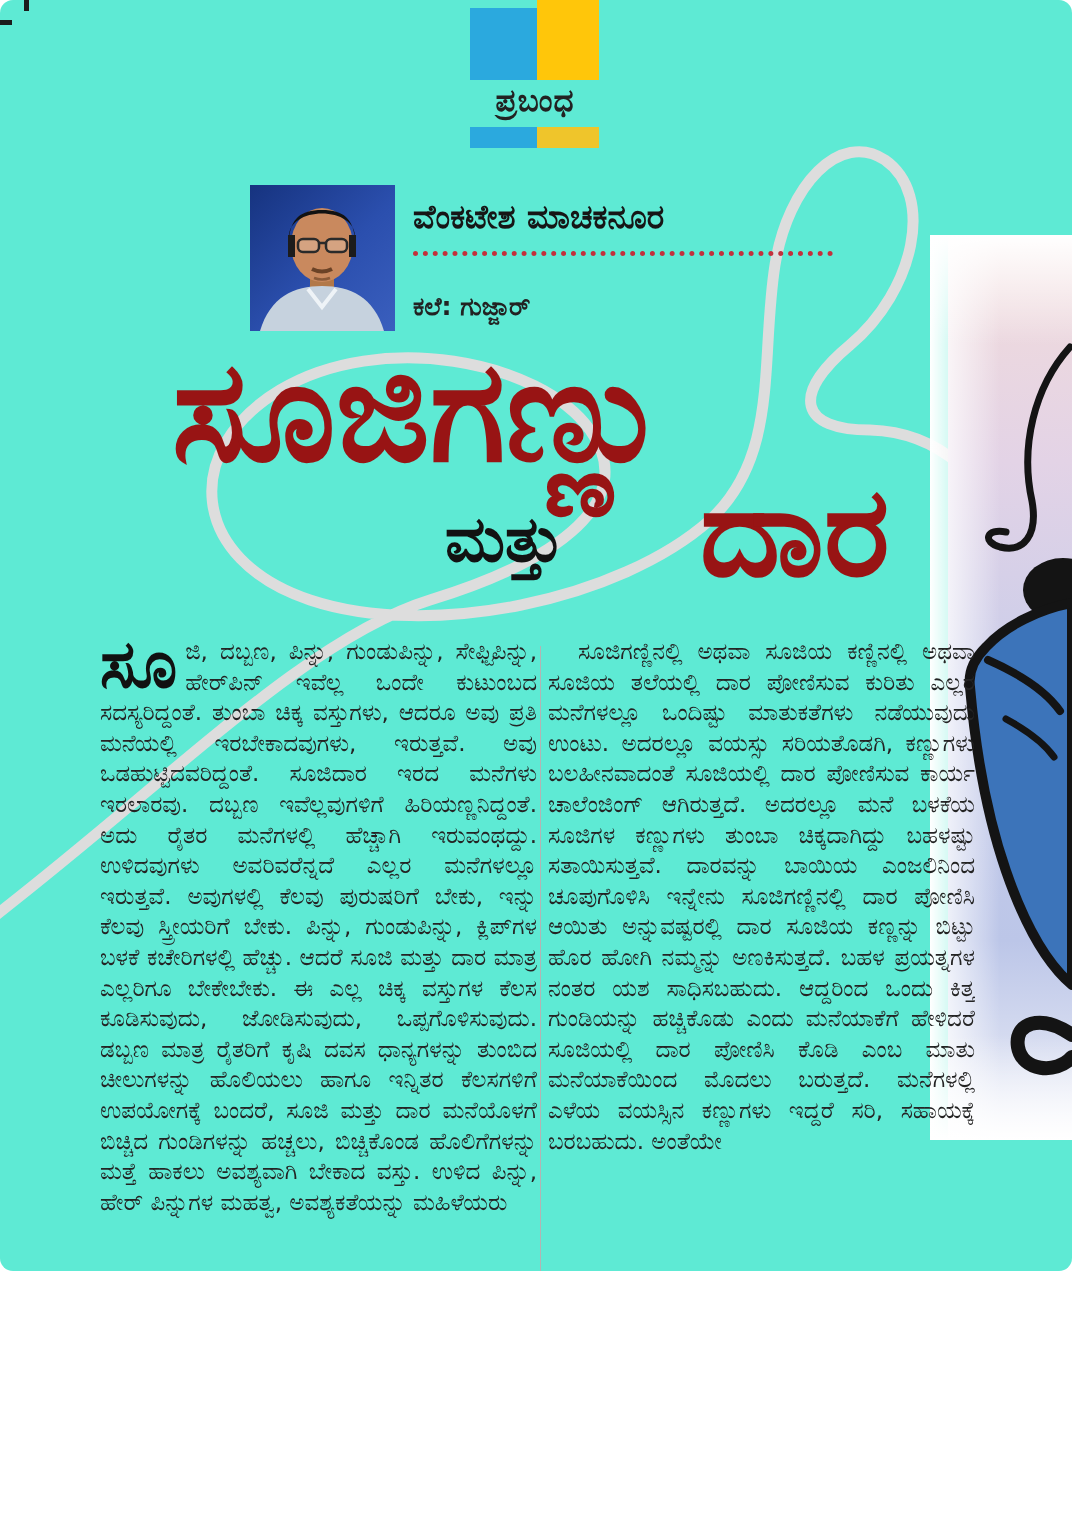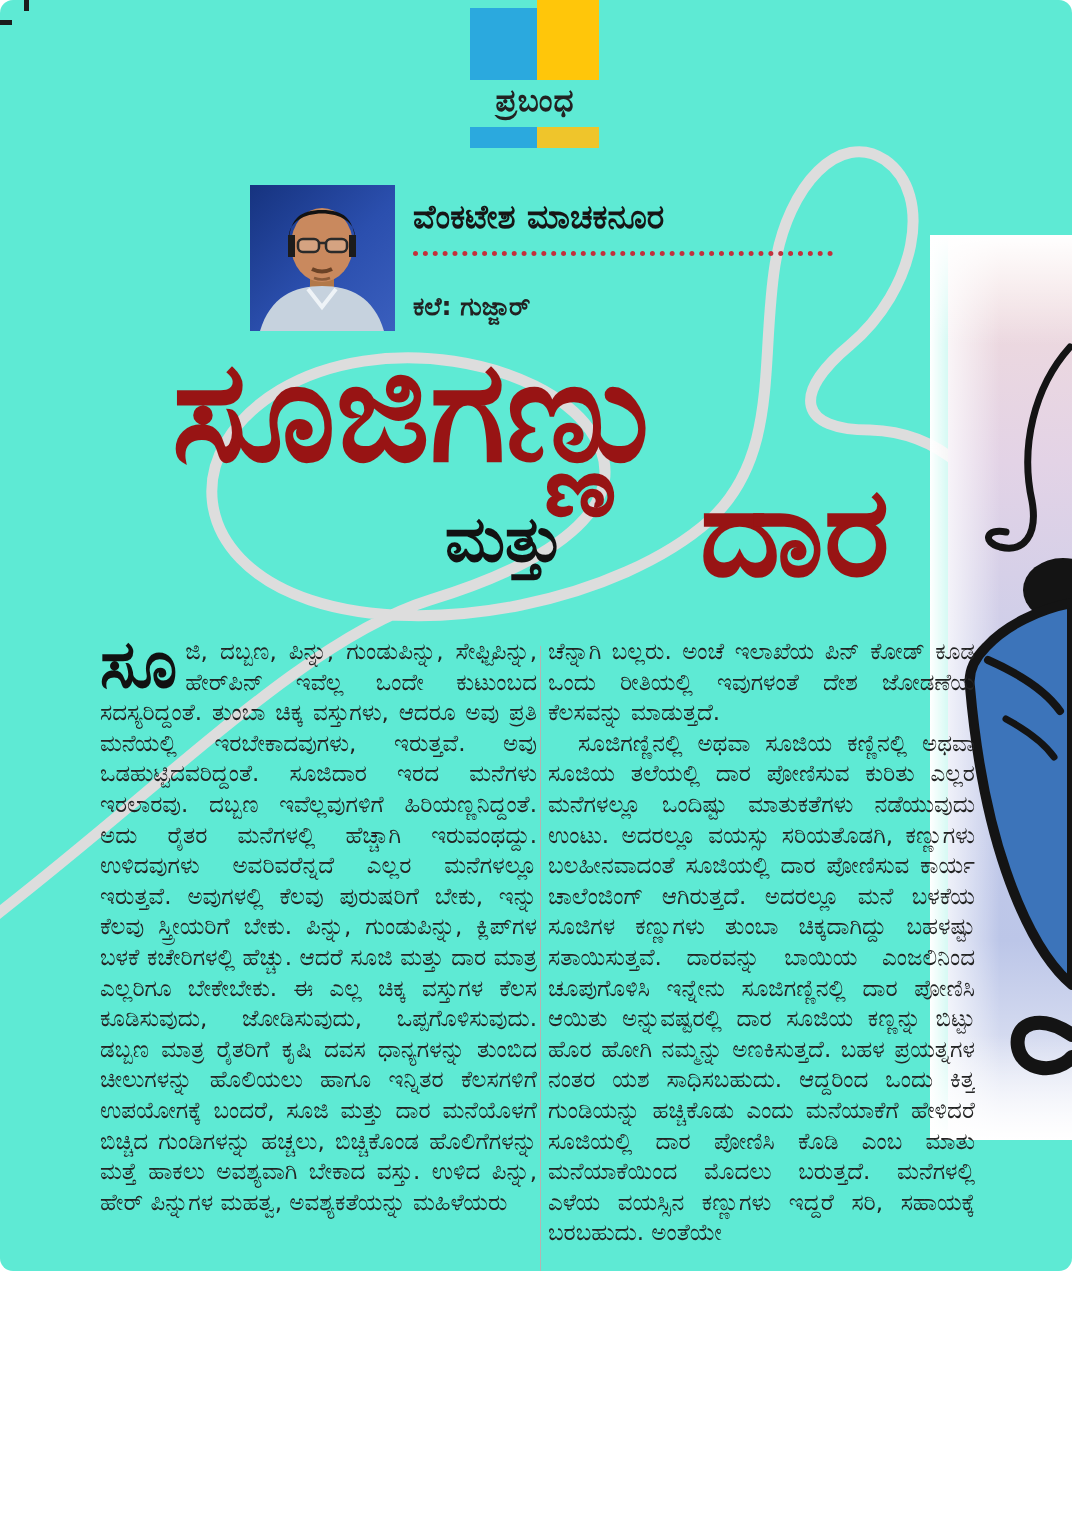--- a/index.html
+++ b/index.html
@@ -161,21 +161,20 @@
     <path d="M 58 425 C 92 440 116 456 130 476" fill="none" stroke="#141414" stroke-width="8" stroke-linecap="round"></path>
     <path d="M 76 484 C 98 496 114 508 124 522" fill="none" stroke="#141414" stroke-width="7" stroke-linecap="round"></path>
     <path d="M 142 800 C 110 778 84 788 88 812 C 92 836 126 840 142 822" fill="none" stroke="#141414" stroke-width="14" stroke-linecap="round"></path>
   </svg>
 
   <div class="columns">
     <div class="body-col left">
       <span class="dropcap">ಸೂ</span><span>ಜಿ, ದಬ್ಬಣ, ಪಿನ್ನು, ಗುಂಡುಪಿನ್ನು, ಸೇಫ್ಟಿಪಿನ್ನು, ಹೇರ್‌ಪಿನ್ ಇವೆಲ್ಲ ಒಂದೇ ಕುಟುಂಬದ ಸದಸ್ಯರಿದ್ದಂತೆ. ತುಂಬಾ ಚಿಕ್ಕ ವಸ್ತುಗಳು, ಆದರೂ ಅವು ಪ್ರತಿ ಮನೆಯಲ್ಲಿ ಇರಬೇಕಾದವುಗಳು, ಇರುತ್ತವೆ. ಅವು ಒಡಹುಟ್ಟಿದವರಿದ್ದಂತೆ. ಸೂಜಿದಾರ ಇರದ ಮನೆಗಳು ಇರಲಾರವು. ದಬ್ಬಣ ಇವೆಲ್ಲವುಗಳಿಗೆ ಹಿರಿಯಣ್ಣನಿದ್ದಂತೆ. ಅದು ರೈತರ ಮನೆಗಳಲ್ಲಿ ಹೆಚ್ಚಾಗಿ ಇರುವಂಥದ್ದು. ಉಳಿದವುಗಳು ಅವರಿವರೆನ್ನದೆ ಎಲ್ಲರ ಮನೆಗಳಲ್ಲೂ ಇರುತ್ತವೆ. ಅವುಗಳಲ್ಲಿ ಕೆಲವು ಪುರುಷರಿಗೆ ಬೇಕು, ಇನ್ನು ಕೆಲವು ಸ್ತ್ರೀಯರಿಗೆ ಬೇಕು. ಪಿನ್ನು, ಗುಂಡುಪಿನ್ನು, ಕ್ಲಿಪ್‌ಗಳ ಬಳಕೆ ಕಚೇರಿಗಳಲ್ಲಿ ಹೆಚ್ಚು. ಆದರೆ ಸೂಜಿ ಮತ್ತು ದಾರ ಮಾತ್ರ ಎಲ್ಲರಿಗೂ ಬೇಕೇಬೇಕು. ಈ ಎಲ್ಲ ಚಿಕ್ಕ ವಸ್ತುಗಳ ಕೆಲಸ ಕೂಡಿಸುವುದು, ಜೋಡಿಸುವುದು, ಒಪ್ಪಗೊಳಿಸುವುದು. ಡಬ್ಬಣ ಮಾತ್ರ ರೈತರಿಗೆ ಕೃಷಿ ದವಸ ಧಾನ್ಯಗಳನ್ನು ತುಂಬಿದ ಚೀಲುಗಳನ್ನು ಹೊಲಿಯಲು ಹಾಗೂ ಇನ್ನಿತರ ಕೆಲಸಗಳಿಗೆ ಉಪಯೋಗಕ್ಕೆ ಬಂದರೆ, ಸೂಜಿ ಮತ್ತು ದಾರ ಮನೆಯೊಳಗೆ ಬಿಚ್ಚಿದ ಗುಂಡಿಗಳನ್ನು ಹಚ್ಚಲು, ಬಿಚ್ಚಿಕೊಂಡ ಹೊಲಿಗೆಗಳನ್ನು ಮತ್ತೆ ಹಾಕಲು ಅವಶ್ಯವಾಗಿ ಬೇಕಾದ ವಸ್ತು. ಉಳಿದ ಪಿನ್ನು, ಹೇರ್ ಪಿನ್ನುಗಳ ಮಹತ್ವ, ಅವಶ್ಯಕತೆಯನ್ನು ಮಹಿಳೆಯರು</span>
     </div>
     <div class="body-col right">
-      <p>ಚೆನ್ನಾಗಿ ಬಲ್ಲರು. ಅಂಚೆ ಇಲಾಖೆಯ ಪಿನ್ ಕೋಡ್ ಕೂಡ ಒಂದು ರೀತಿಯಲ್ಲಿ ಇವುಗಳಂತೆ ದೇಶ ಜೋಡಣೆಯ ಕೆಲಸವನ್ನು ಮಾಡುತ್ತದೆ.</p>
       <p class="indent">ಸೂಜಿಗಣ್ಣಿನಲ್ಲಿ ಅಥವಾ ಸೂಜಿಯ ಕಣ್ಣಿನಲ್ಲಿ ಅಥವಾ ಸೂಜಿಯ ತಲೆಯಲ್ಲಿ ದಾರ ಪೋಣಿಸುವ ಕುರಿತು ಎಲ್ಲರ ಮನೆಗಳಲ್ಲೂ ಒಂದಿಷ್ಟು ಮಾತುಕತೆಗಳು ನಡೆಯುವುದು ಉಂಟು. ಅದರಲ್ಲೂ ವಯಸ್ಸು ಸರಿಯತೊಡಗಿ, ಕಣ್ಣುಗಳು ಬಲಹೀನವಾದಂತೆ ಸೂಜಿಯಲ್ಲಿ ದಾರ ಪೋಣಿಸುವ ಕಾರ್ಯ ಚಾಲೆಂಜಿಂಗ್ ಆಗಿರುತ್ತದೆ. ಅದರಲ್ಲೂ ಮನೆ ಬಳಕೆಯ ಸೂಜಿಗಳ ಕಣ್ಣುಗಳು ತುಂಬಾ ಚಿಕ್ಕದಾಗಿದ್ದು ಬಹಳಷ್ಟು ಸತಾಯಿಸುತ್ತವೆ. ದಾರವನ್ನು ಬಾಯಿಯ ಎಂಜಲಿನಿಂದ ಚೂಪುಗೊಳಿಸಿ ಇನ್ನೇನು ಸೂಜಿಗಣ್ಣಿನಲ್ಲಿ ದಾರ ಪೋಣಿಸಿ ಆಯಿತು ಅನ್ನುವಷ್ಟರಲ್ಲಿ ದಾರ ಸೂಜಿಯ ಕಣ್ಣನ್ನು ಬಿಟ್ಟು ಹೊರ ಹೋಗಿ ನಮ್ಮನ್ನು ಅಣಕಿಸುತ್ತದೆ. ಬಹಳ ಪ್ರಯತ್ನಗಳ ನಂತರ ಯಶ ಸಾಧಿಸಬಹುದು. ಆದ್ದರಿಂದ ಒಂದು ಕಿತ್ತ ಗುಂಡಿಯನ್ನು ಹಚ್ಚಿಕೊಡು ಎಂದು ಮನೆಯಾಕೆಗೆ ಹೇಳಿದರೆ ಸೂಜಿಯಲ್ಲಿ ದಾರ ಪೋಣಿಸಿ ಕೊಡಿ ಎಂಬ ಮಾತು ಮನೆಯಾಕೆಯಿಂದ ಮೊದಲು ಬರುತ್ತದೆ. ಮನೆಗಳಲ್ಲಿ ಎಳೆಯ ವಯಸ್ಸಿನ ಕಣ್ಣುಗಳು ಇದ್ದರೆ ಸರಿ, ಸಹಾಯಕ್ಕೆ ಬರಬಹುದು. ಅಂತೆಯೇ</p>
     </div>
   </div>
   <div class="col-divider"></div>
 
   <div class="footer">
     <span class="pagenum">128</span>
     <span class="mag">ಮಯೂರ</span>
     <span class="issue">ಡಿಸೆಂಬರ್ 2025</span>
   </div>

